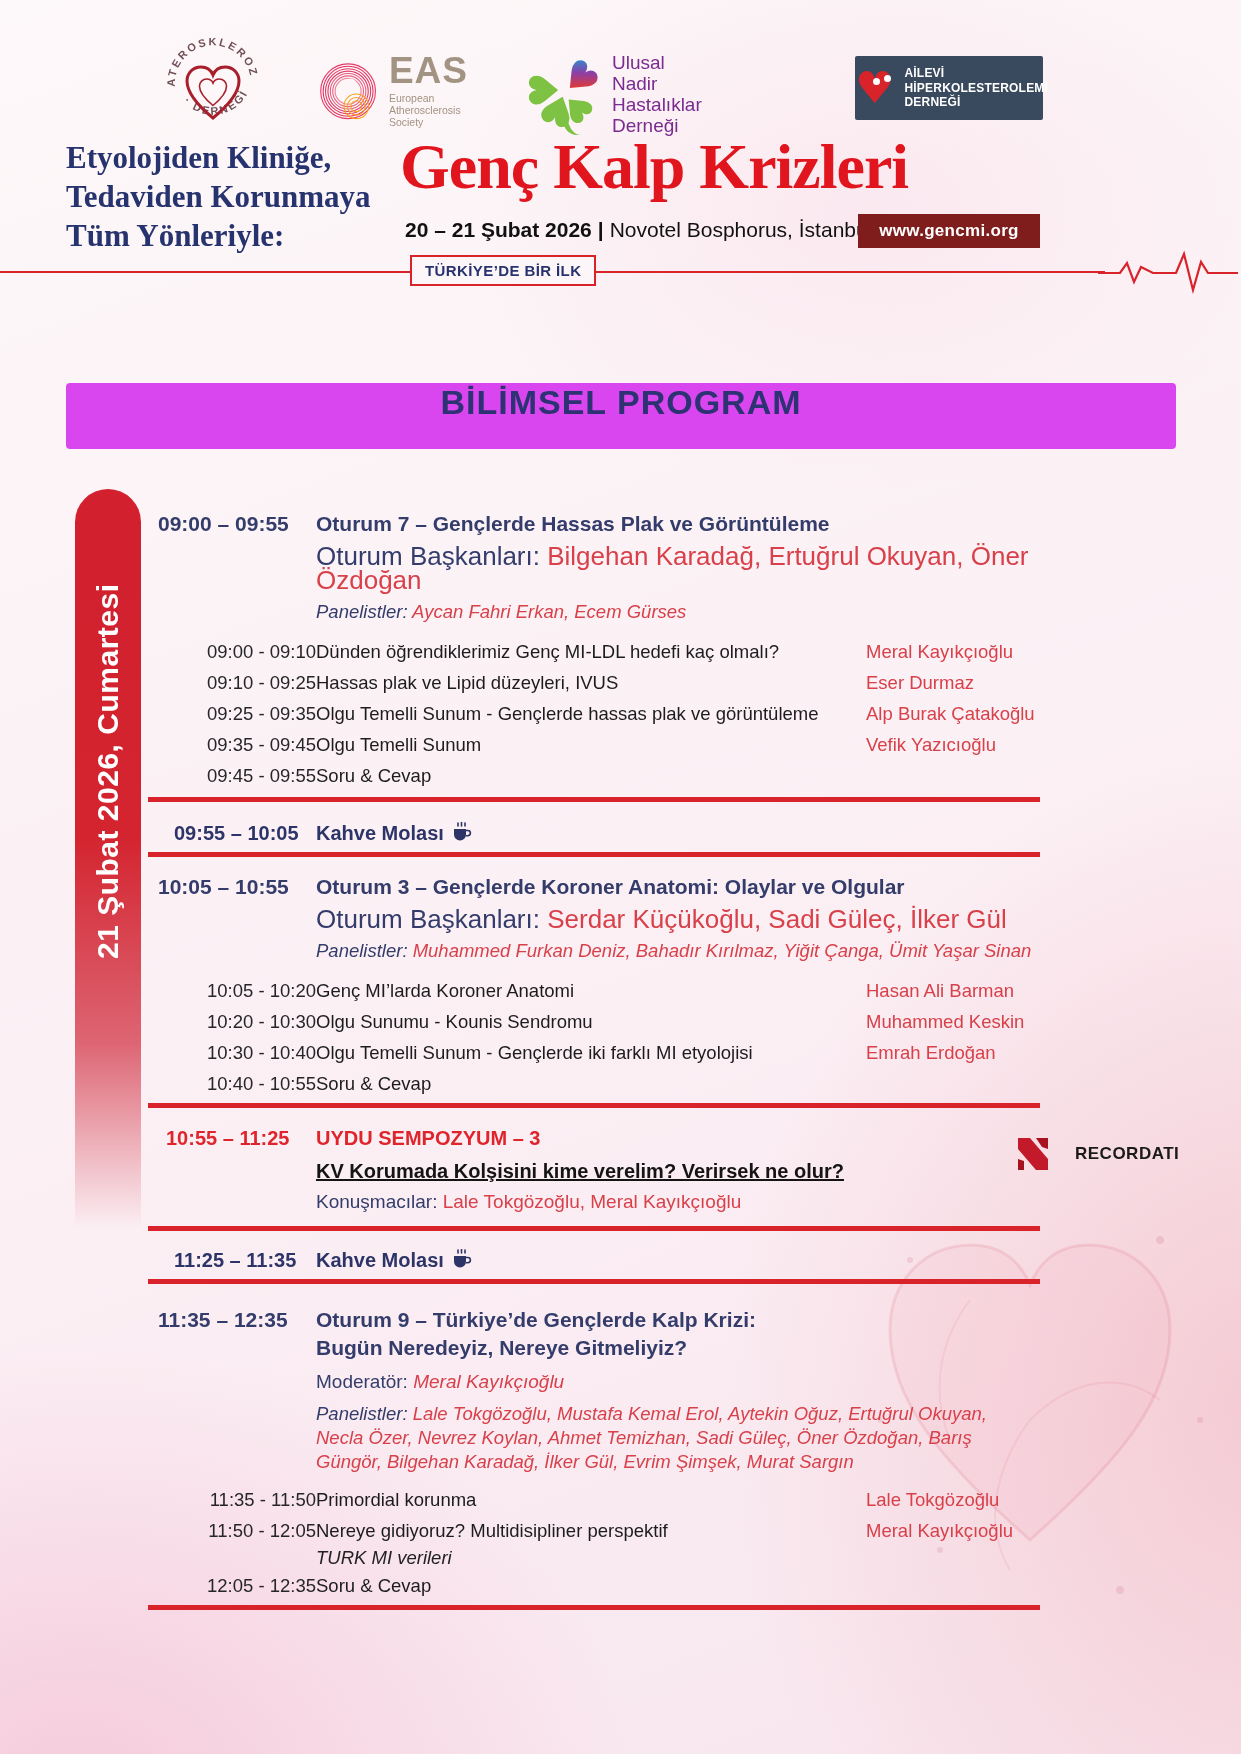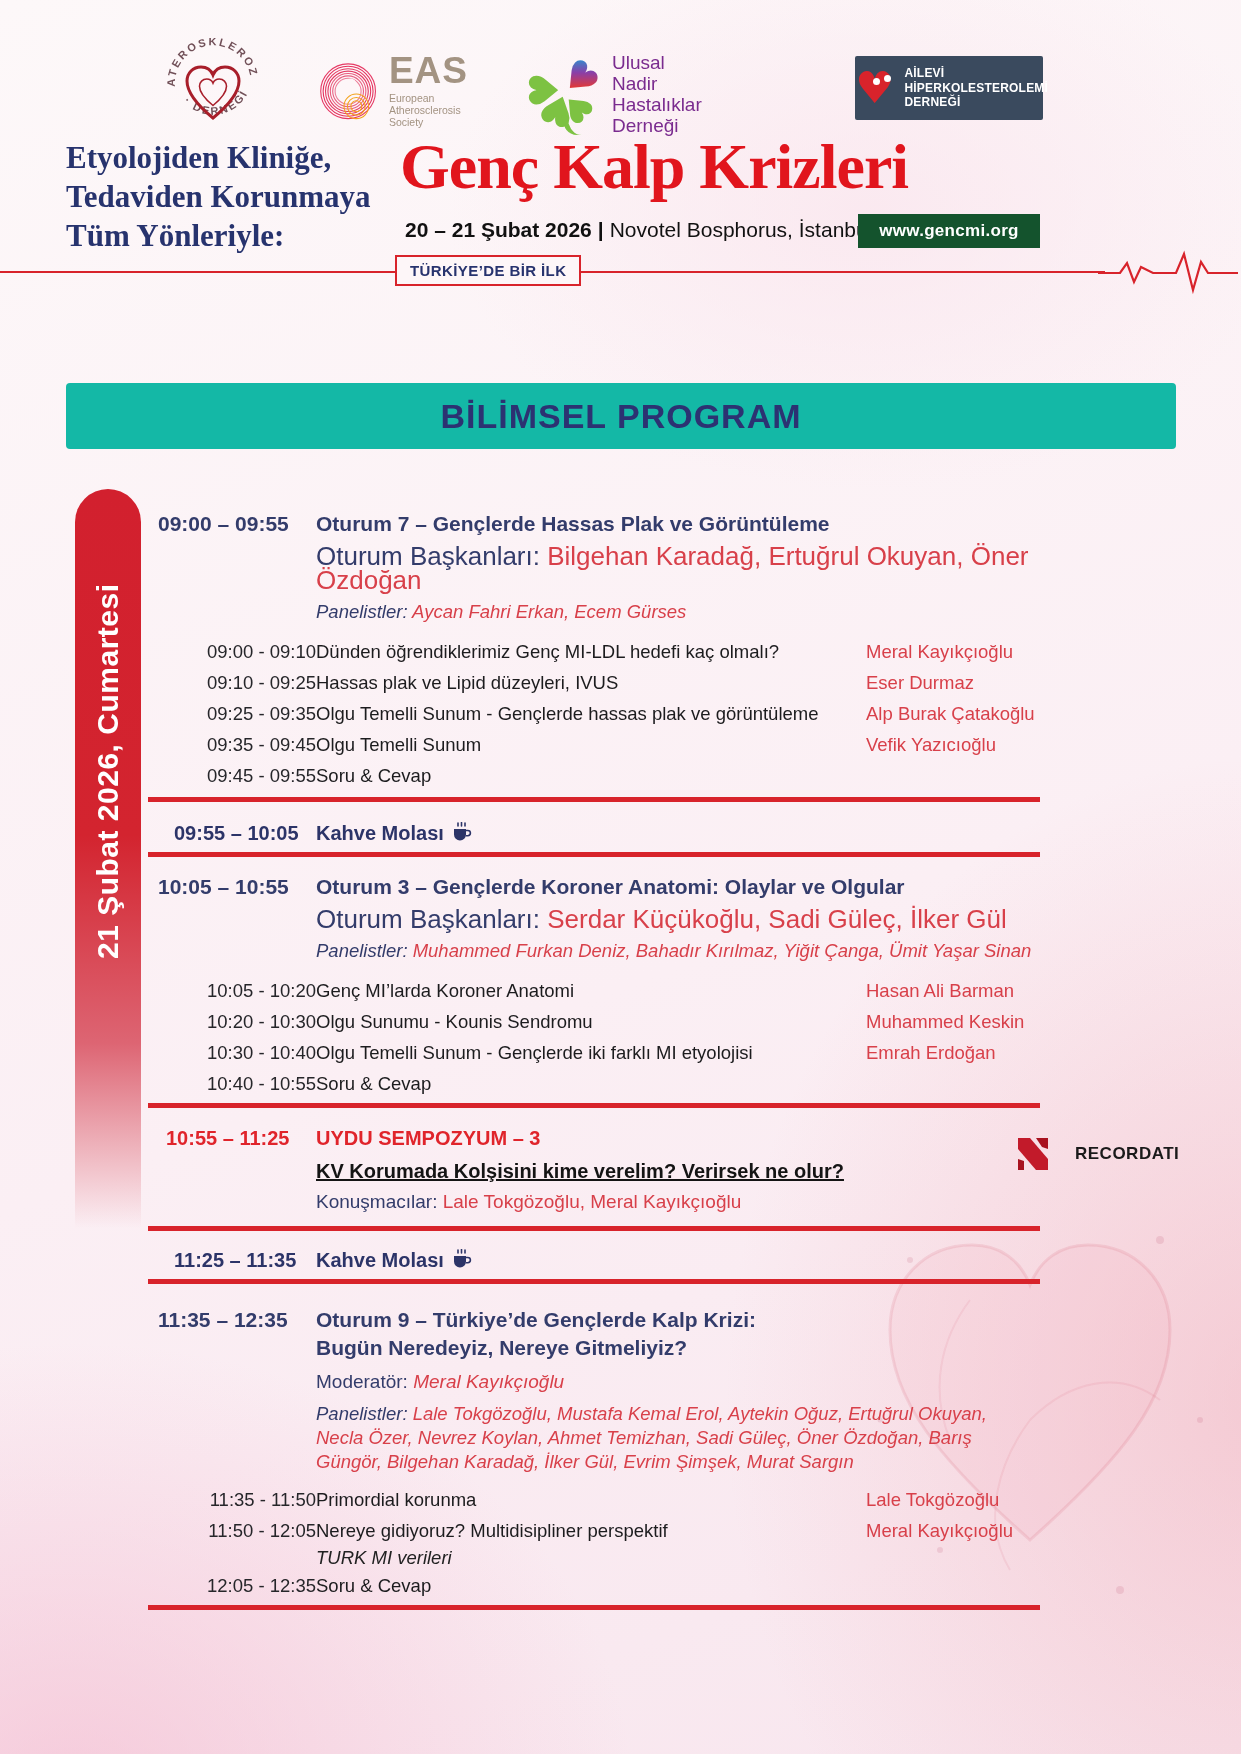--- a/index.html
+++ b/index.html
@@ -33,29 +33,29 @@
   .ahd-text{color:#fff;font-weight:bold;font-size:12px;line-height:14.5px;letter-spacing:0.2px;}
   
   .tagline{left:66px;top:138px;font-family:"Liberation Serif",serif;font-weight:600;
     font-size:31px;line-height:39px;color:#27336e;}
   .main-title{left:400px;top:132px;width:648px;text-align:left;
     font-family:"Liberation Serif",serif;font-weight:bold;font-size:64px;line-height:70px;
     color:#e1151d;letter-spacing:-1px;}
   .info-line{left:405px;top:218px;font-size:21px;color:#111;white-space:nowrap;}
   .info-line b{font-weight:bold;}
   .pipe{font-weight:bold;margin:0 6px;}
-  .website{left:858px;top:214px;width:182px;height:34px;background:#14532d;color:#fff;
+  .website{left:858px;top:214px;width:182px;height:34px;background:#7f1d1d;color:#fff;
     font-weight:bold;font-size:17px;display:flex;align-items:center;justify-content:center;letter-spacing:0.3px;}
   .redline{left:0;top:271px;width:1105px;height:2px;background:#d8232b;}
-  .badge{left:395px;top:255px;background:#fdf6f8;border:2px solid #d8232b;
+  .badge{left:410px;top:255px;background:#fdf6f8;border:2px solid #d8232b;
     color:#27336e;font-weight:bold;font-size:15px;letter-spacing:0.4px;padding:5px 13px;white-space:nowrap;}
   .ecg{left:1098px;top:248px;}
   
-  .banner{left:66px;top:383px;width:1110px;height:66px;background:#14b8a6;border-radius:4px;
-    display:flex;align-items:center;justify-content:center;}
+  .banner{left:66px;top:383px;width:1110px;height:66px;background:#d946ef;border-radius:4px;
+    display:flex;align-items:flex-start;justify-content:center;}
   .banner span{font-size:34px;font-weight:bold;color:#2c3272;letter-spacing:1px;}
   
   .daybar{left:75px;top:489px;width:66px;height:770px;border-radius:33px;
     background:linear-gradient(180deg,#d2202e 0%,#d3242f 45%,#dd6573 72%,rgba(247,216,224,0) 96%);}
   .daybar .txt{position:absolute;left:0;top:0;width:66px;height:565px;
     display:flex;align-items:center;justify-content:center;
     writing-mode:vertical-rl;transform:rotate(180deg);
     color:#fff;font-weight:bold;font-size:30px;letter-spacing:0.5px;white-space:nowrap;}
   
   .prog{left:158px;top:500px;width:882px;font-size:18.5px;color:#1c1c1e;}

